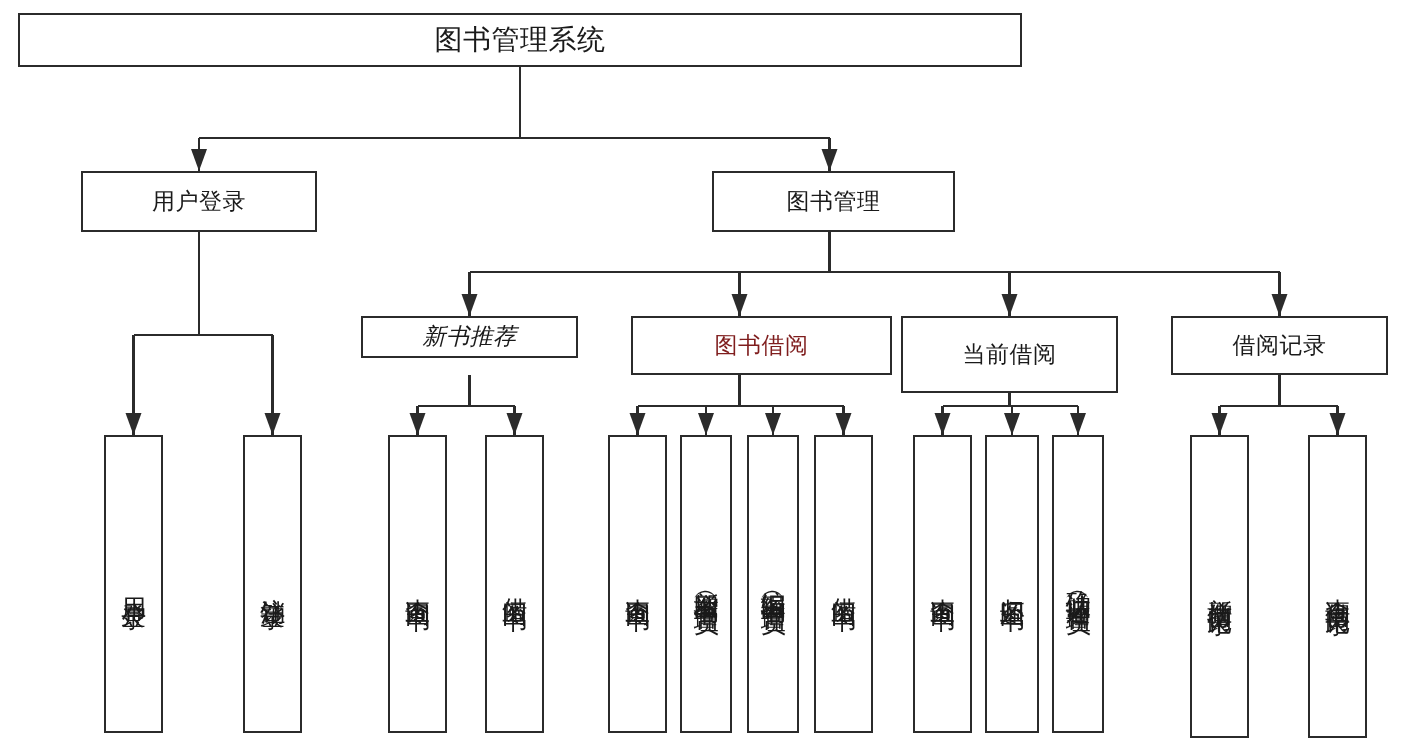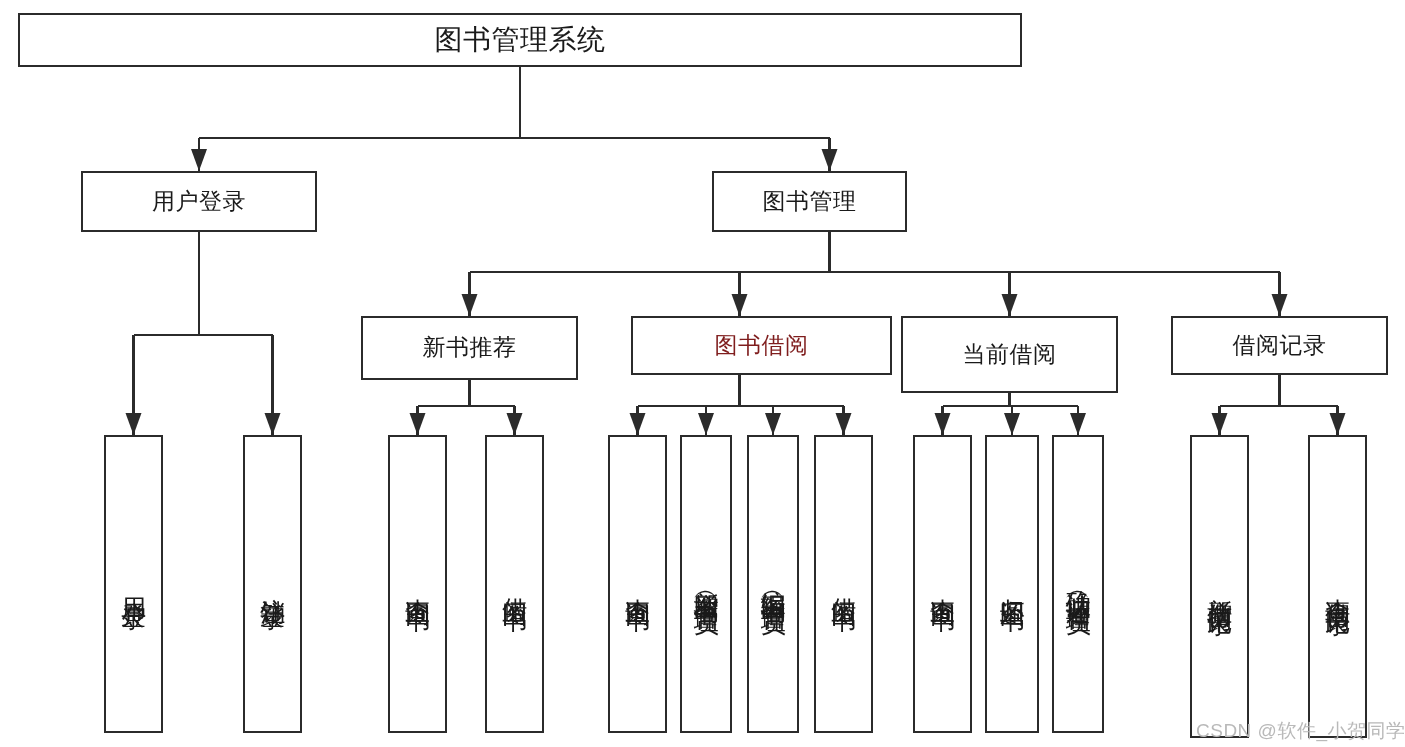--- a/index.html
+++ b/index.html
@@ -124,24 +124,24 @@
       <line x1="1337.5" y1="406" x2="1337.5" y2="435" stroke="#2b2b2b" stroke-width="2.5" shape-rendering="crispEdges"></line>
       <polygon points="1329.5,413 1345.5,413 1337.5,435" fill="#2b2b2b"></polygon>
     </svg>
   <div id="nodes">
       <div class="node horiz root" style="left: 18px; top: 13px; width: 1004px; height: 54px; border-color: rgb(43, 43, 43); background: rgb(255, 255, 255); color: rgb(26, 26, 26);">
         <span class="node-label">图书管理系统</span>
       </div>
       <div class="node horiz" style="left: 81px; top: 171px; width: 236px; height: 61px; border-color: rgb(43, 43, 43); background: rgb(255, 255, 255); color: rgb(26, 26, 26);">
         <span class="node-label">用户登录</span>
       </div>
-      <div class="node horiz" style="left: 712px; top: 171px; width: 195px; height: 61px; border-color: rgb(43, 43, 43); background: rgb(255, 255, 255); color: rgb(26, 26, 26);">
+      <div class="node horiz" style="left: 712px; top: 171px; width: 243px; height: 61px; border-color: rgb(43, 43, 43); background: rgb(255, 255, 255); color: rgb(26, 26, 26);">
         <span class="node-label">图书管理</span>
       </div>
-      <div class="node horiz" style="left: 361px; top: 316px; width: 217px; height: 64px; border-color: rgb(43, 43, 43); background: rgb(255, 255, 255); color: rgb(26, 26, 26);">
+      <div class="node horiz" style="left: 361px; top: 316px; width: 217px; height: 42px; border-color: rgb(43, 43, 43); background: rgb(255, 255, 255); color: rgb(26, 26, 26); font-style: italic;">
         <span class="node-label">新书推荐</span>
       </div>
       <div class="node horiz" style="left: 631px; top: 316px; width: 261px; height: 59px; border-color: rgb(43, 43, 43); background: rgb(255, 255, 255); color: #7f1d1d;">
         <span class="node-label">图书借阅</span>
       </div>
       <div class="node horiz" style="left: 901px; top: 316px; width: 217px; height: 77px; border-color: rgb(43, 43, 43); background: rgb(255, 255, 255); color: rgb(26, 26, 26);">
         <span class="node-label">当前借阅</span>
       </div>
       <div class="node horiz" style="left: 1171px; top: 316px; width: 217px; height: 59px; border-color: rgb(43, 43, 43); background: rgb(255, 255, 255); color: rgb(26, 26, 26);">
         <span class="node-label">借阅记录</span>
@@ -179,14 +179,13 @@
       <div class="node vert" style="left: 1052px; top: 435px; width: 52px; height: 298px; border-color: rgb(43, 43, 43); background: rgb(255, 255, 255); color: rgb(26, 26, 26);">
         <span class="node-label">确认归还（管理员）</span>
       </div>
       <div class="node vert" style="left: 1190px; top: 435px; width: 59px; height: 303px; border-color: rgb(43, 43, 43); background: rgb(255, 255, 255); color: rgb(26, 26, 26);">
         <span class="node-label">新增借阅记录</span>
       </div>
       <div class="node vert" style="left: 1308px; top: 435px; width: 59px; height: 303px; border-color: rgb(43, 43, 43); background: rgb(255, 255, 255); color: rgb(26, 26, 26);">
         <span class="node-label">查询借阅记录</span>
       </div>
     </div>
-  <div class="watermark" style="left: 1196px; top: 718px; color: rgb(185, 185, 185);">CSDN @软件_小贺同学</div>
 </div>
 
 </body></html>

